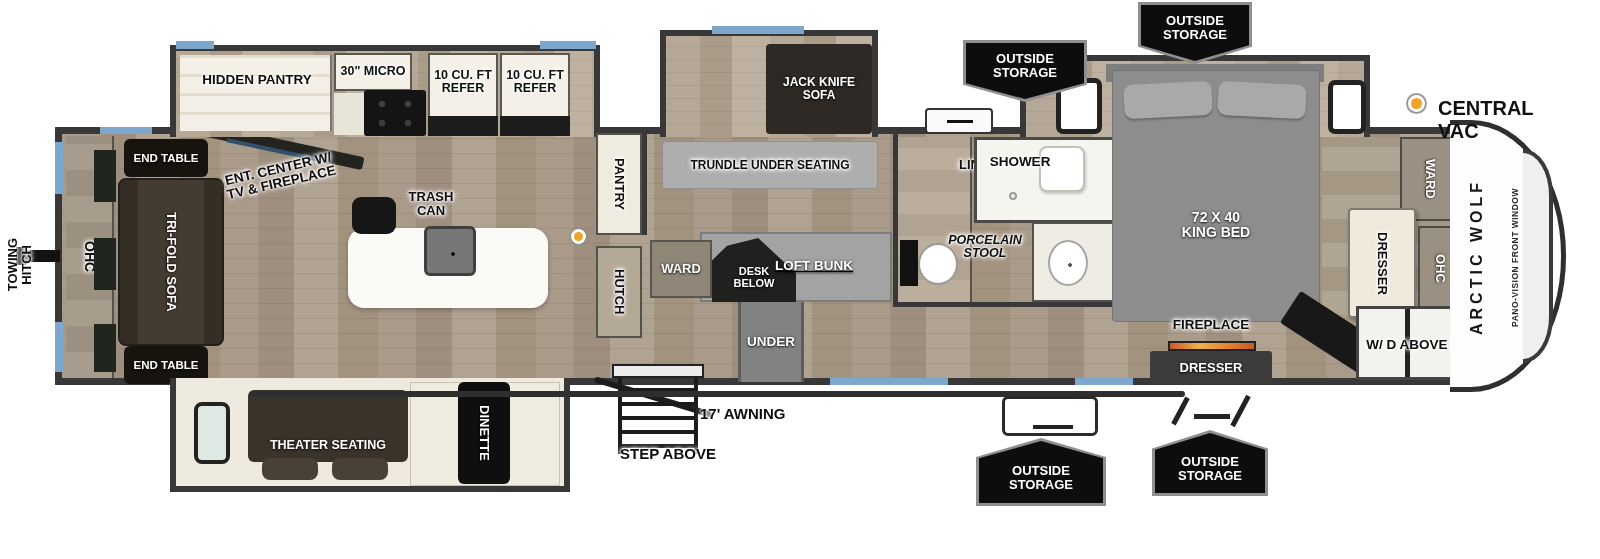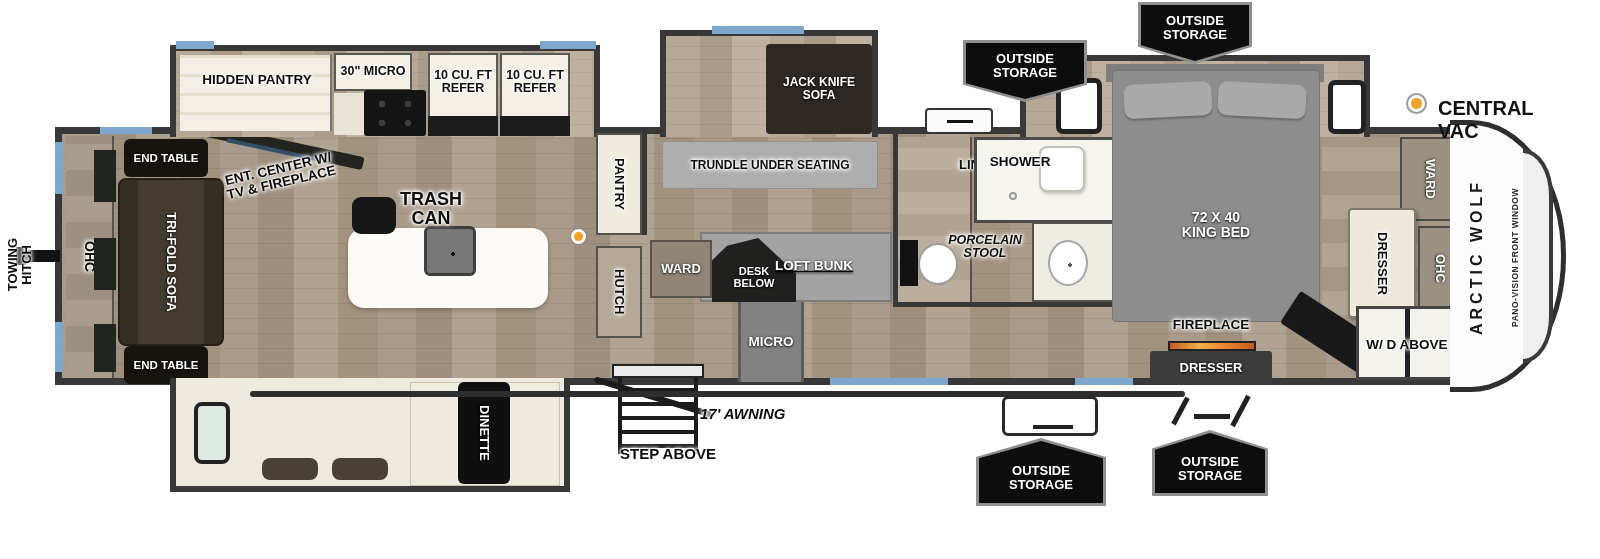--- a/index.html
+++ b/index.html
@@ -94,21 +94,21 @@
   <div class="abs" style="left:500px;top:53px;width:70px;height:83px;background:#f4f0e7;border:2px solid #5a5852;">
     <div class="lbl" style="font-size:12.5px;margin-top:14px;">10 CU. FT REFER</div>
     <div class="abs" style="left:-2px;bottom:-2px;width:70px;height:20px;background:#1c1c1c;"></div>
   </div>
 
   <div class="abs" style="left:348px;top:228px;width:200px;height:80px;background:#fbfaf6;border-radius:16px;box-shadow:0 2px 4px rgba(0,0,0,.25);"></div>
   <div class="abs" style="left:424px;top:226px;width:52px;height:50px;background:#777;border:3px solid #3f3f3f;border-radius:6px;
               background-image:radial-gradient(circle 3px at 26px 25px,#111 60%,transparent 65%);"></div>
   <div class="abs" style="left:352px;top:197px;width:44px;height:37px;background:#161616;border-radius:9px;"></div>
   <div class="abs" style="left:398px;top:190px;width:66px;">
-    <div class="lbl" style="font-size:18px;">TRASH CAN</div>
+    <div class="lbl" style="font-size:13px;">TRASH CAN</div>
   </div>
 
   <div class="abs flex" style="left:596px;top:133px;width:46px;height:102px;background:#f0ebdf;border:2px solid #55524c;">
     <span class="vdown lbl" style="font-size:13px;">PANTRY</span>
   </div>
   <div class="abs flex" style="left:596px;top:246px;width:46px;height:92px;background:#b4a896;border:2px solid #55524c;">
     <span class="vdown lbl" style="font-size:13px;">HUTCH</span>
   </div>
   <div class="abs" style="left:571px;top:229px;width:15px;height:15px;border-radius:50%;background:#f0a32a;border:3px solid #fff;box-shadow:0 0 0 1px #8a8a8a;"></div>
 
@@ -127,21 +127,21 @@
   <div class="abs flex" style="left:650px;top:240px;width:62px;height:58px;background:#8f8678;border:2px solid #5a554c;">
     <span class="lblw" style="font-size:13px;">WARD</span>
   </div>
   <div class="abs flex" style="left:712px;top:238px;width:84px;height:64px;background:#20201e;clip-path:polygon(0 100%,0 35%,18% 12%,55% 0,100% 55%,100% 100%);">
     <span class="lblw" style="font-size:11px;width:56px;margin-top:16px;">DESK BELOW</span>
   </div>
   <div class="abs flex" style="left:768px;top:248px;width:92px;height:36px;text-decoration:underline;">
     <span class="lblw" style="font-size:13.5px;">LOFT BUNK</span>
   </div>
   <div class="abs flex" style="left:738px;top:302px;width:66px;height:80px;background:#828282;border-left:3px solid #5c5c5c;border-right:3px solid #5c5c5c;">
-    <span class="lblw" style="font-size:13.5px;">MICRO</span>
+    <span class="lblw" style="font-size:13.5px;">UNDER</span>
   </div>
 
   <div class="abs" style="left:893px;top:133px;width:5px;height:174px;background:#383838;"></div>
   <div class="abs" style="left:1114px;top:133px;width:5px;height:174px;background:#383838;"></div>
   <div class="abs" style="left:893px;top:302px;width:226px;height:5px;background:#383838;"></div>
 
   <div class="abs" style="left:898px;top:137px;width:74px;height:165px;background:repeating-linear-gradient(0deg,#bcae9c 0 22px,#b1a391 22px 44px);border-right:2px solid #55524c;"></div>
   <div class="abs flex" style="left:898px;top:150px;width:87px;height:30px;margin-left:37px;">
     <span class="lbl" style="font-size:13px;">LINEN</span>
   </div>
@@ -216,34 +216,39 @@
     <span class="vup" style="font-size:8.5px;font-weight:700;color:#2c2c2c;letter-spacing:0.5px;">PANO-VISION FRONT WINDOW</span>
   </div>
 
   <div class="abs" style="left:1408px;top:95px;width:17px;height:17px;border-radius:50%;background:#f0a32a;border:3px solid #fff;box-shadow:0 0 0 2px #999;"></div>
   <div class="abs" style="left:1438px;top:97px;width:130px;">
     <div style="font-size:20px;font-weight:700;color:#101010;text-align:left;">CENTRAL VAC</div>
   </div>
 
   <div class="abs" style="left:170px;top:378px;width:400px;height:114px;background:#efeae0;border:6px solid #383838;border-top:none;"></div>
   <div class="abs" style="left:194px;top:402px;width:36px;height:62px;background:#dfe9e4;border:4px solid #222;border-radius:8px;"></div>
+  <div class="abs" style="left:248px;top:390px;width:160px;height:72px;background:#3a332a;border-radius:6px;">
+    <div class="abs flex" style="left:0;bottom:4px;width:160px;height:24px;">
+      <span class="lblw" style="font-size:12.5px;">THEATER SEATING</span>
+    </div>
+  </div>
   <div class="abs" style="left:262px;top:458px;width:56px;height:22px;background:#4a4136;border-radius:8px;"></div>
   <div class="abs" style="left:332px;top:458px;width:56px;height:22px;background:#4a4136;border-radius:8px;"></div>
   <div class="abs" style="left:410px;top:382px;width:150px;height:104px;background:#f0ebdf;border:1px solid #c9c2b2;"></div>
   <div class="abs flex" style="left:458px;top:382px;width:52px;height:102px;background:#0f0f0f;border-radius:6px;">
     <span class="vdown lblw" style="font-size:13px;">DINETTE</span>
   </div>
 
   <div class="abs" style="left:612px;top:364px;width:92px;height:14px;background:#ececec;border:2px solid #222;"></div>
   <div class="abs" style="left:618px;top:378px;width:80px;height:76px;border-left:4px solid #1c1c1c;border-right:4px solid #1c1c1c;
               background:repeating-linear-gradient(180deg, transparent 0 10px, #1c1c1c 10px 14px);"></div>
   <div class="abs" style="left:592px;top:394px;width:122px;height:6px;background:#1c1c1c;transform:rotate(17deg);border-radius:3px;"></div>
   <div class="abs" style="left:250px;top:391px;width:935px;height:6px;background:#2e2e2e;border-radius:3px;"></div>
   <div class="abs" style="left:700px;top:406px;width:120px;">
-    <div class="lbl" style="font-size:15px;text-align:left;font-style:italic;">17' AWNING</div>
+    <div class="lbl" style="font-size:15px;text-align:left;">17' AWNING</div>
   </div>
   <div class="abs" style="left:608px;top:446px;width:120px;">
     <div class="lbl" style="font-size:15px;">STEP ABOVE</div>
   </div>
 
   <div class="abs" style="left:1002px;top:396px;width:96px;height:40px;background:#ffffff;border:3px solid #2a2a2a;border-radius:6px;">
     <div class="abs" style="left:28px;top:26px;width:40px;height:4px;background:#222;"></div>
   </div>
   <div class="abs" style="left:1178px;top:396px;width:5px;height:30px;background:#222;transform:rotate(28deg);"></div>
   <div class="abs" style="left:1238px;top:394px;width:5px;height:34px;background:#222;transform:rotate(28deg);"></div>

